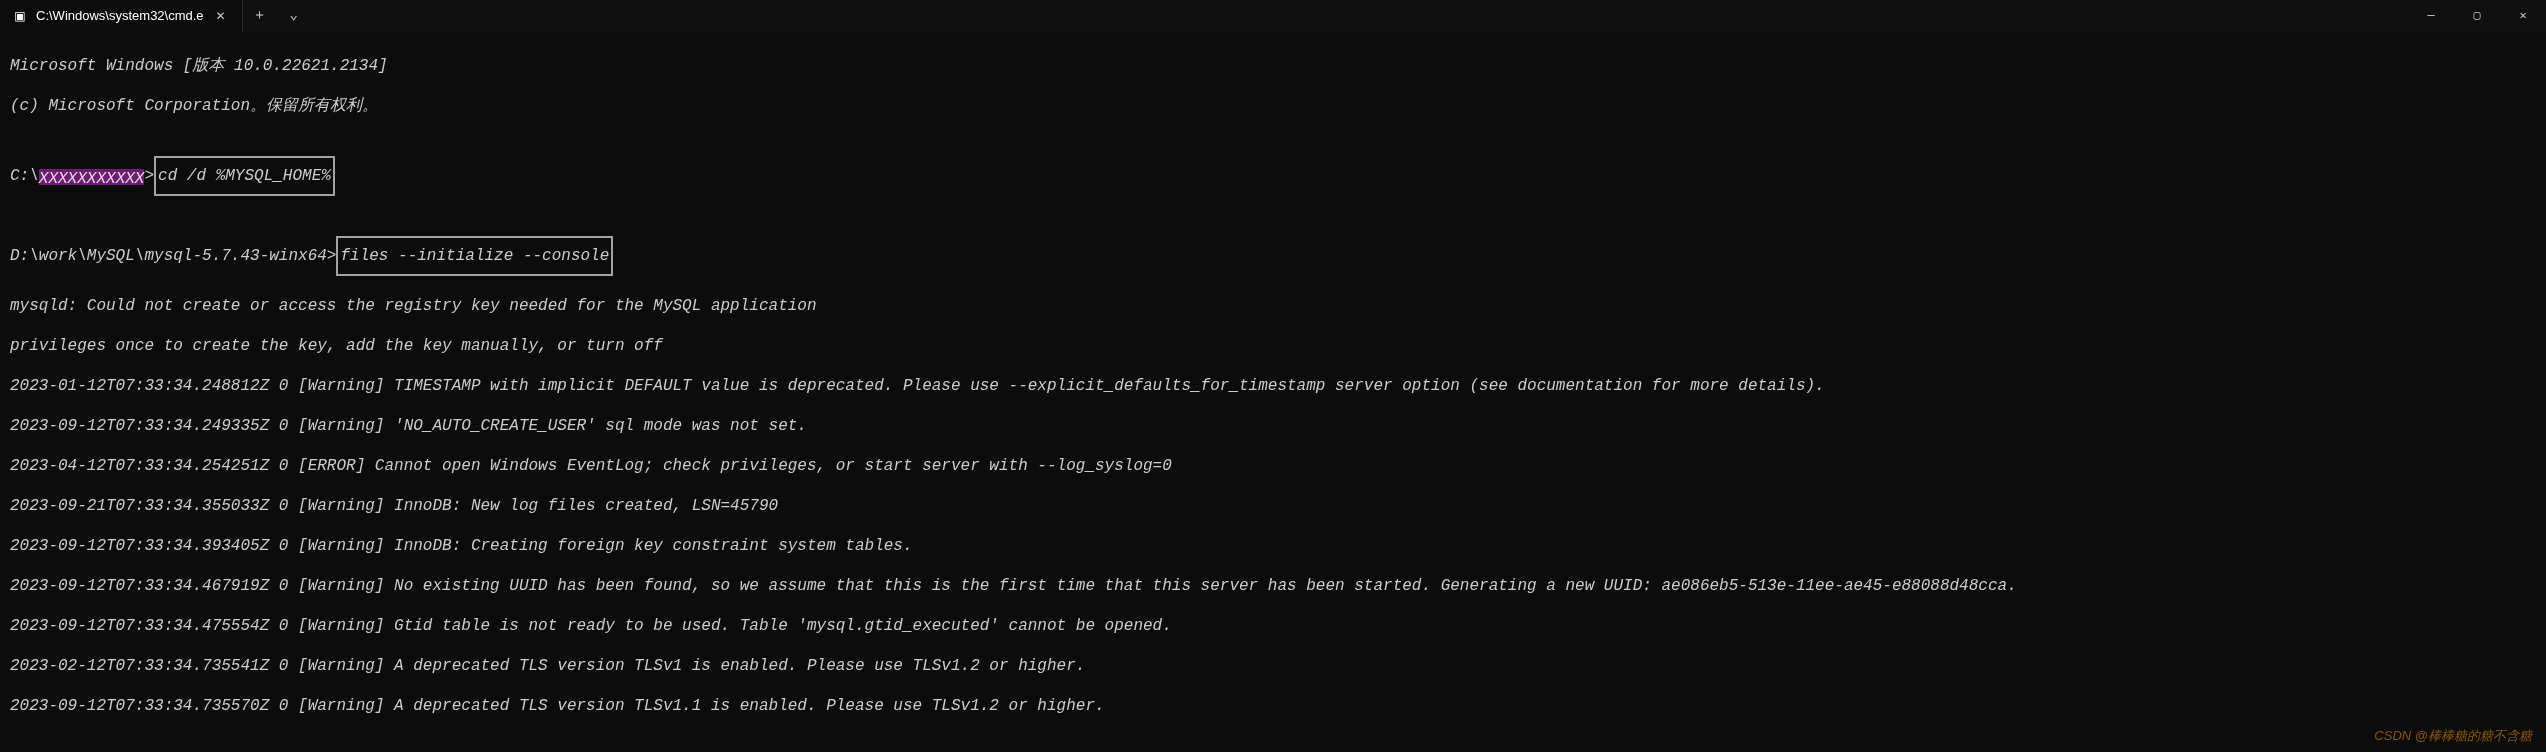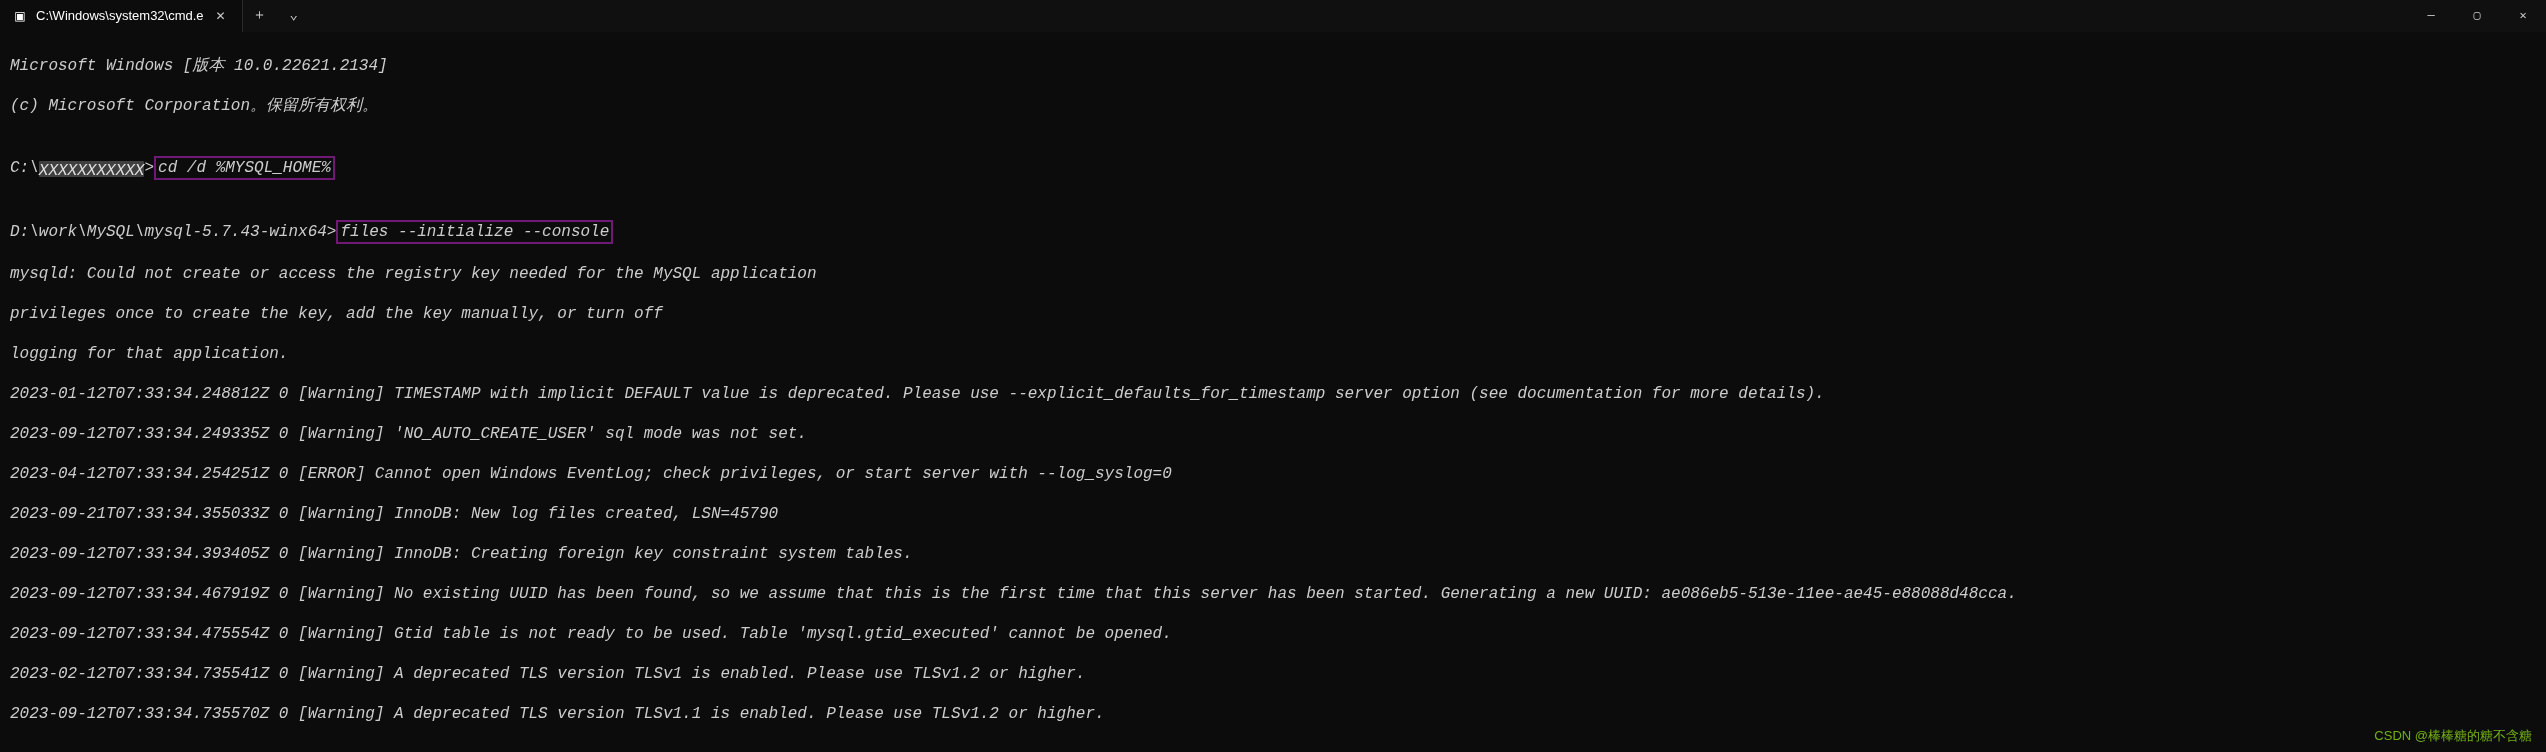--- a/index.html
+++ b/index.html
@@ -73,45 +73,46 @@
   }
 
   .terminal {
     padding: 4px 10px 10px 10px;
     white-space: pre-wrap;
     word-break: break-all;
   }
   .line { display: block; font-style: italic; }
 
   .hl-red {
-    border: 2px solid #701a75;
-    padding: 0 2px;
+    border: 2px solid #a3a3a3;
+    padding: 8px 2px;
     display: inline-block;
     position: relative;
     z-index: 2;
   }
 
   .redact {
     display: inline-block;
-    background: #404040;
+    background: #701a75;
     color: #e0e0e0;
     user-select: none;
     height: 1em;
     vertical-align: text-bottom;
     border-radius: 1px;
   }
 
   .watermark {
     position: absolute;
     right: 14px;
     bottom: 8px;
-    color: #84cc16;
+    color: #a16207;
     font-family: 'Segoe UI', Arial, sans-serif;
     font-size: 13px;
     opacity: 0.85;
+    font-style: italic;
   }
 </style>
 </head>
 <body>
 
 <div class="titlebar">
   <div class="tab">
     <span class="tab-icon">▣</span>
     <span>C:\Windows\system32\cmd.e</span>
     <span class="tab-close">✕</span>
@@ -127,21 +128,20 @@
 
 <div class="terminal">
 <span class="line">Microsoft Windows [版本 10.0.22621.2134]</span>
 <span class="line">(c) Microsoft Corporation。保留所有权利。</span>
 <span class="line"></span>
 <span class="line"><span>C:\</span><span class="redact">XXXXXXXXXXX</span><span>&gt;</span><span class="hl-red">cd /d %MYSQL_HOME%</span></span>
 <span class="line"></span>
 <span class="line"><span>D:\work\MySQL\mysql-5.7.43-winx64&gt;</span><span class="hl-red">files --initialize --console</span></span>
 <span class="line">mysqld: Could not create or access the registry key needed for the MySQL application</span>
 <span class="line">privileges once to create the key, add the key manually, or turn off</span>
-<span class="line">logging for that application.</span>
 <span class="line">2023-01-12T07:33:34.248812Z 0 [Warning] TIMESTAMP with implicit DEFAULT value is deprecated. Please use --explicit_defaults_for_timestamp server option (see documentation for more details).</span>
 <span class="line">2023-09-12T07:33:34.249335Z 0 [Warning] 'NO_AUTO_CREATE_USER' sql mode was not set.</span>
 <span class="line">2023-04-12T07:33:34.254251Z 0 [ERROR] Cannot open Windows EventLog; check privileges, or start server with --log_syslog=0</span>
 <span class="line">2023-09-21T07:33:34.355033Z 0 [Warning] InnoDB: New log files created, LSN=45790</span>
 <span class="line">2023-09-12T07:33:34.393405Z 0 [Warning] InnoDB: Creating foreign key constraint system tables.</span>
 <span class="line">2023-09-12T07:33:34.467919Z 0 [Warning] No existing UUID has been found, so we assume that this is the first time that this server has been started. Generating a new UUID: ae086eb5-513e-11ee-ae45-e88088d48cca.</span>
 <span class="line">2023-09-12T07:33:34.475554Z 0 [Warning] Gtid table is not ready to be used. Table 'mysql.gtid_executed' cannot be opened.</span>
 <span class="line">2023-02-12T07:33:34.735541Z 0 [Warning] A deprecated TLS version TLSv1 is enabled. Please use TLSv1.2 or higher.</span>
 <span class="line">2023-09-12T07:33:34.735570Z 0 [Warning] A deprecated TLS version TLSv1.1 is enabled. Please use TLSv1.2 or higher.</span>
 

